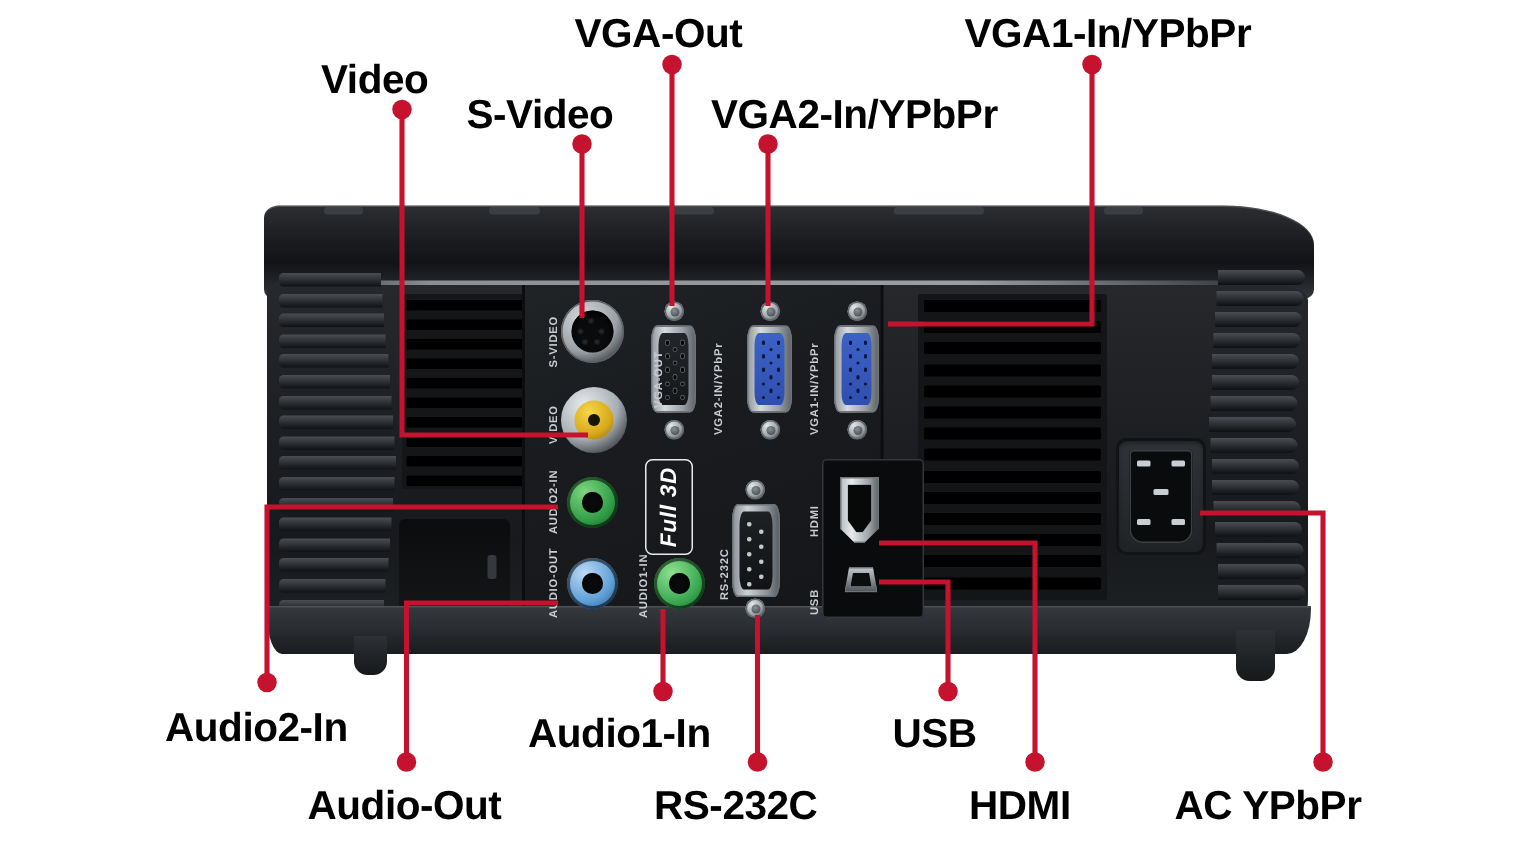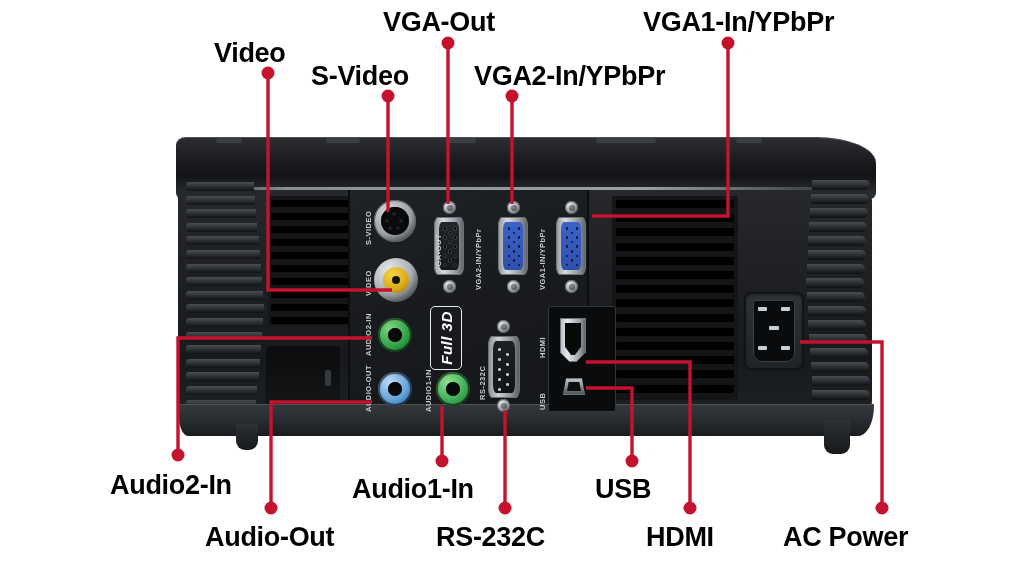--- a/index.html
+++ b/index.html
@@ -448,16 +448,16 @@
       <div class="callout-label" style="left: 311px; top: 63px; font-size: 27px; color: rgb(0, 0, 0);">S-Video</div>
       <div class="callout-label" style="left: 383px; top: 9px; font-size: 27px; color: rgb(0, 0, 0);">VGA-Out</div>
       <div class="callout-label" style="left: 474px; top: 63px; font-size: 27px; color: rgb(0, 0, 0);">VGA2-In/YPbPr</div>
       <div class="callout-label" style="left: 643px; top: 9px; font-size: 27px; color: rgb(0, 0, 0);">VGA1-In/YPbPr</div>
       <div class="callout-label" style="left: 110px; top: 472px; font-size: 27px; color: rgb(0, 0, 0);">Audio2-In</div>
       <div class="callout-label" style="left: 205px; top: 524px; font-size: 27px; color: rgb(0, 0, 0);">Audio-Out</div>
       <div class="callout-label" style="left: 352px; top: 476px; font-size: 27px; color: rgb(0, 0, 0);">Audio1-In</div>
       <div class="callout-label" style="left: 436px; top: 524px; font-size: 27px; color: rgb(0, 0, 0);">RS-232C</div>
       <div class="callout-label" style="left: 595px; top: 476px; font-size: 27px; color: rgb(0, 0, 0);">USB</div>
       <div class="callout-label" style="left: 646px; top: 524px; font-size: 27px; color: rgb(0, 0, 0);">HDMI</div>
-      <div class="callout-label" style="left: 783px; top: 524px; font-size: 27px; color: rgb(0, 0, 0);">AC Power</div>
+      <div class="callout-label" style="left: 783px; top: 524px; font-size: 27px; color: rgb(0, 0, 0);">AC YPbPr</div>
     </div>
 
 </div>
 
 </body></html>

